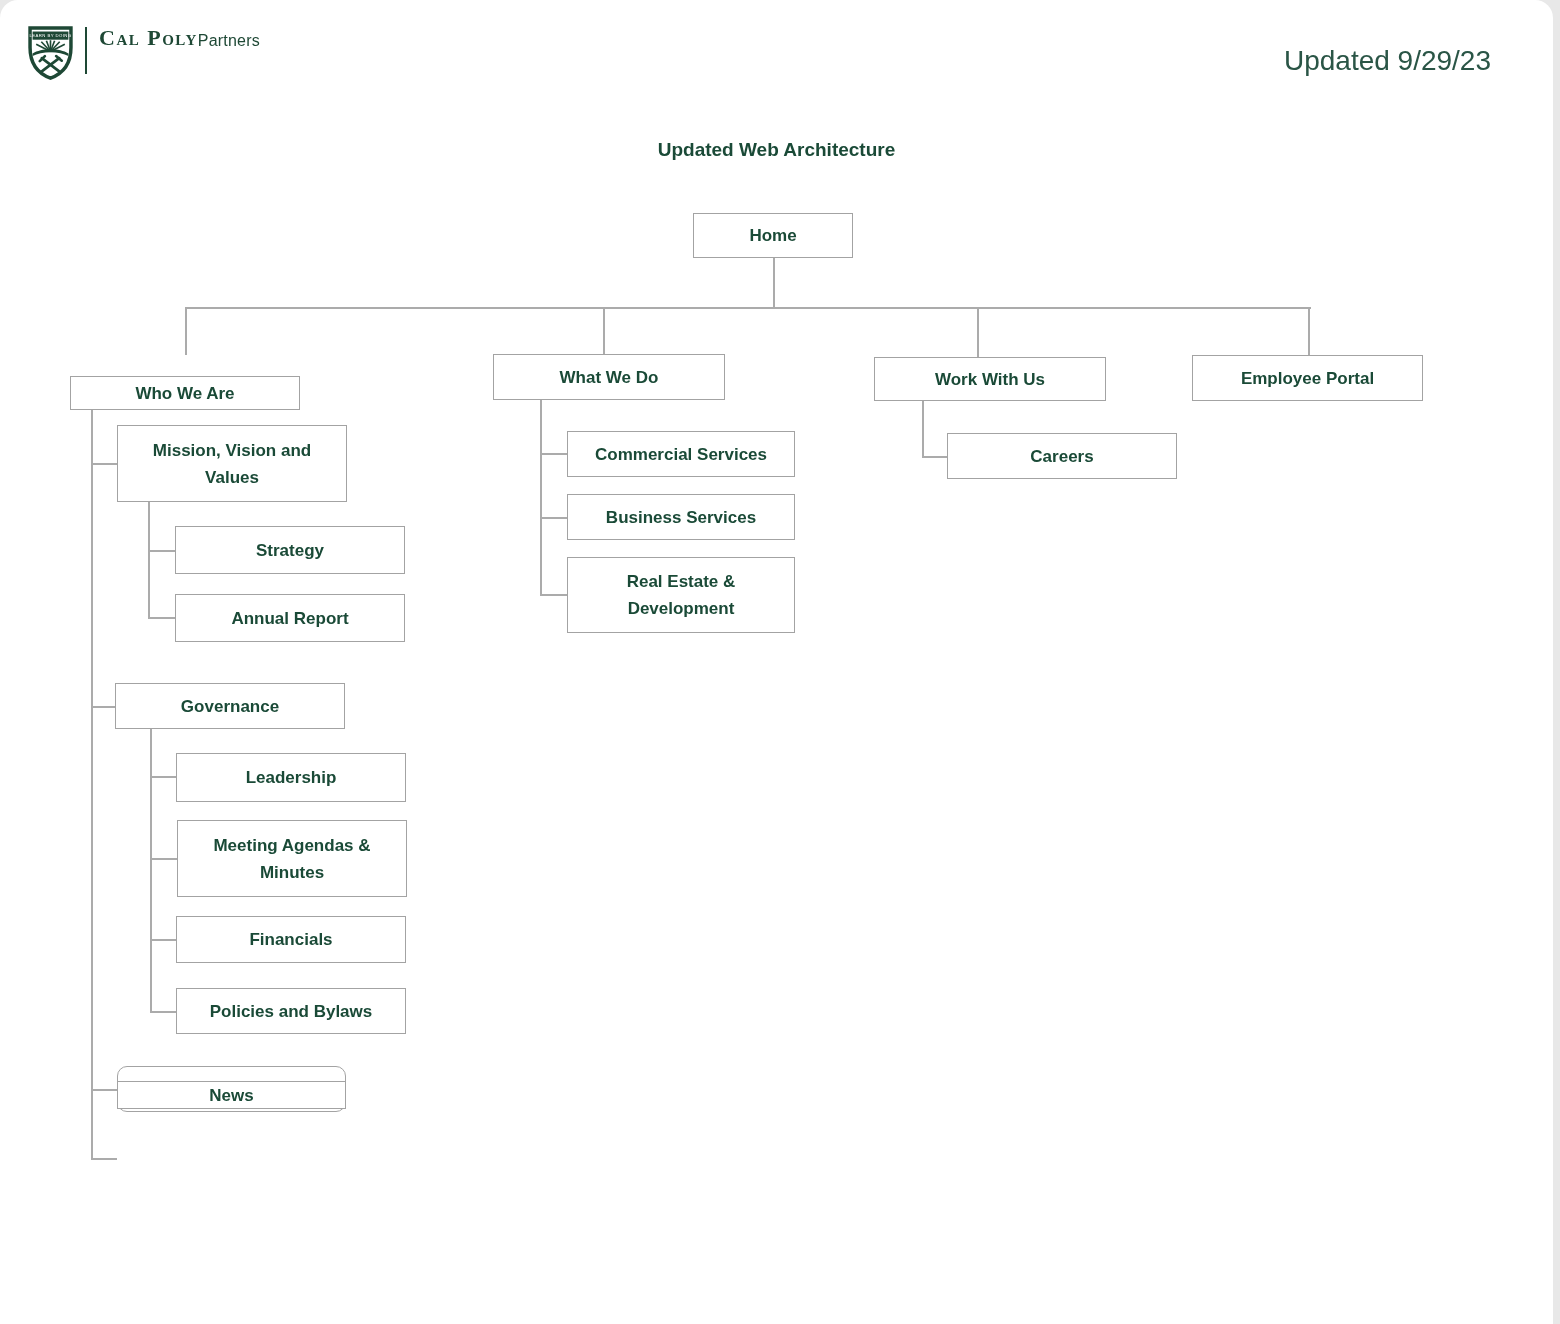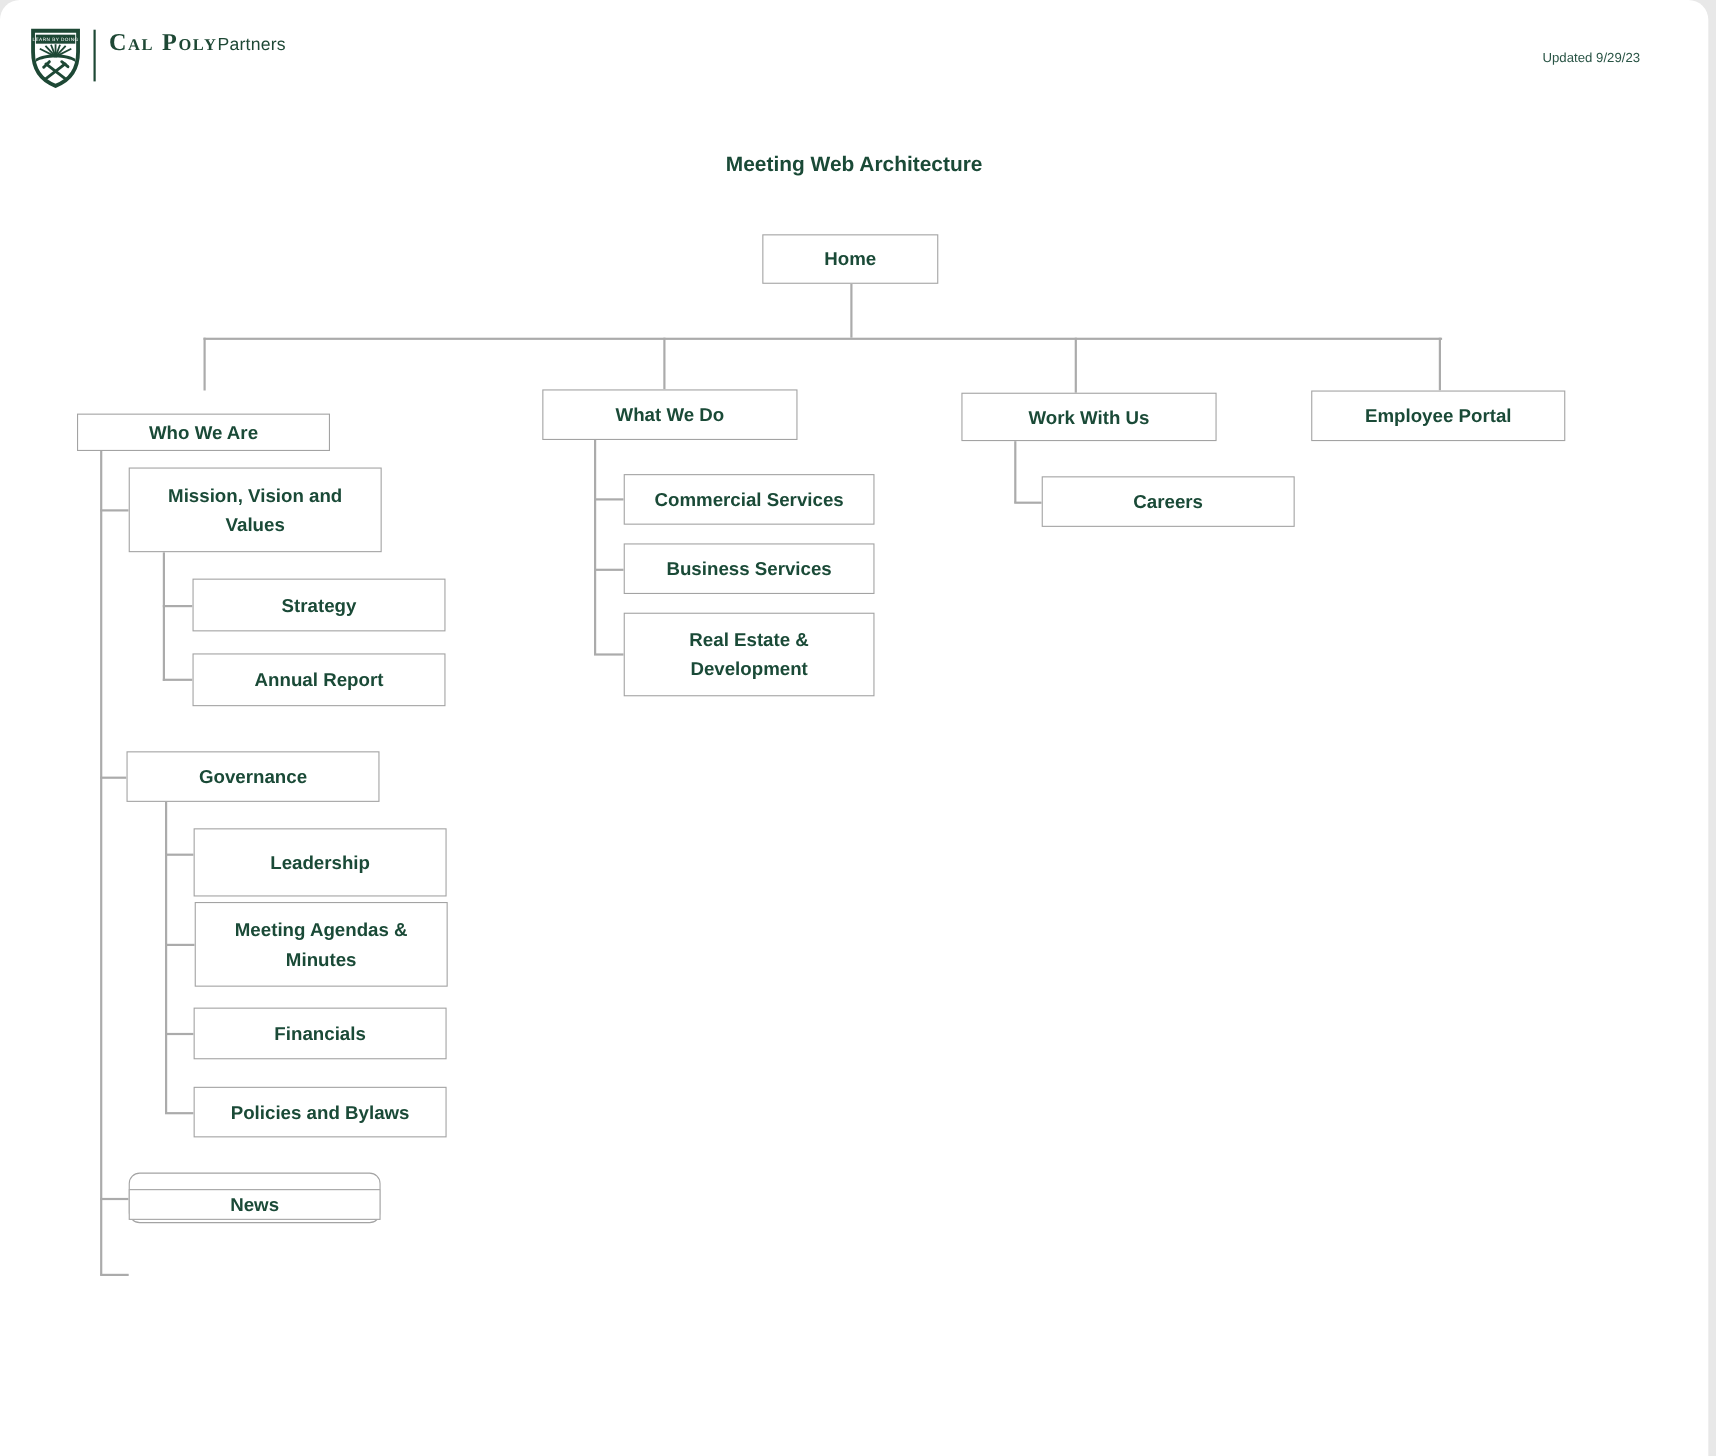--- a/index.html
+++ b/index.html
@@ -7,21 +7,21 @@
   #card{position:absolute;left:0;top:0;width:1553px;height:1324px;background:#ffffff;
         border-radius:18px 18px 0 0;}
   
   #logo{position:absolute;left:28px;top:25px;display:flex;align-items:flex-start;}
   #shield{width:45px;height:56px;}
   #logo-divider{width:2px;height:47px;background:#1E4835;margin:2px 12px 0 12px;}
   .brand{display:flex;flex-direction:row;margin-top:3px;}
   .brand-top{font-family:"Liberation Serif",serif;font-weight:bold;font-variant:small-caps;
              font-size:22px;letter-spacing:1.5px;color:#1E4835;line-height:20px;}
   .brand-bottom{font-size:16px;font-weight:500;color:#1E4835;line-height:26px;letter-spacing:.2px;}
-  #updated{position:absolute;top:45px;right:62px;font-size:12px;color:#2A5546;}
+  #updated{position:absolute;top:45px;right:62px;font-size:28px;color:#2A5546;}
   #title{position:absolute;left:0;top:139px;width:1553px;text-align:center;
          font-size:19px;font-weight:bold;color:#1A4A37;}
   
   .node{position:absolute;box-sizing:border-box;background:#fff;border:1.5px solid #a3a3a3;
         display:flex;align-items:center;justify-content:center;text-align:center;
         color:#1A4A37;font-weight:bold;font-size:17px;line-height:27px;padding:0 14px;}
   .line{position:absolute;background:#ababab;}
 </style>
 </head>
 <body>
@@ -53,21 +53,21 @@
       </svg>
       <div id="logo-divider"></div>
       <div class="brand">
         <span class="brand-top">Cal Poly</span>
         <span class="brand-bottom">Partners</span>
       </div>
     </div>
 
     <div id="updated">Updated 9/29/23</div>
 
-    <div id="title">Meeting Web Architecture</div>
+    <div id="title">Updated Web Architecture</div>
 
     <div id="diagram">
         <div class="line" style="left: 773px; top: 258px; width: 1.5px; height: 49px;"></div>
         <div class="line" style="left: 185px; top: 307px; width: 1126px; height: 1.5px;"></div>
         <div class="line" style="left: 185px; top: 307px; width: 1.5px; height: 48px;"></div>
         <div class="line" style="left: 603px; top: 307px; width: 1.5px; height: 47px;"></div>
         <div class="line" style="left: 977px; top: 307px; width: 1.5px; height: 51px;"></div>
         <div class="line" style="left: 1308px; top: 307px; width: 1.5px; height: 48px;"></div>
         <div class="line" style="left: 91px; top: 399px; width: 1.5px; height: 760px;"></div>
         <div class="line" style="left: 91px; top: 463px; width: 26px; height: 1.5px;"></div>
@@ -99,21 +99,21 @@
         </div>
         <div class="node" style="left: 175px; top: 526px; width: 230px; height: 48px;">
           <span>Strategy</span>
         </div>
         <div class="node" style="left: 175px; top: 594px; width: 230px; height: 48px;">
           <span>Annual Report</span>
         </div>
         <div class="node" style="left: 115px; top: 683px; width: 230px; height: 46px;">
           <span>Governance</span>
         </div>
-        <div class="node" style="left: 176px; top: 753px; width: 230px; height: 62px;">
+        <div class="node" style="left: 176px; top: 753px; width: 230px; height: 49px;">
           <span>Leadership</span>
         </div>
         <div class="node" style="left: 177px; top: 820px; width: 230px; height: 77px;">
           <span>Meeting Agendas &amp; Minutes</span>
         </div>
         <div class="node" style="left: 176px; top: 916px; width: 230px; height: 47px;">
           <span>Financials</span>
         </div>
         <div class="node" style="left: 176px; top: 988px; width: 230px; height: 46px;">
           <span>Policies and Bylaws</span>

